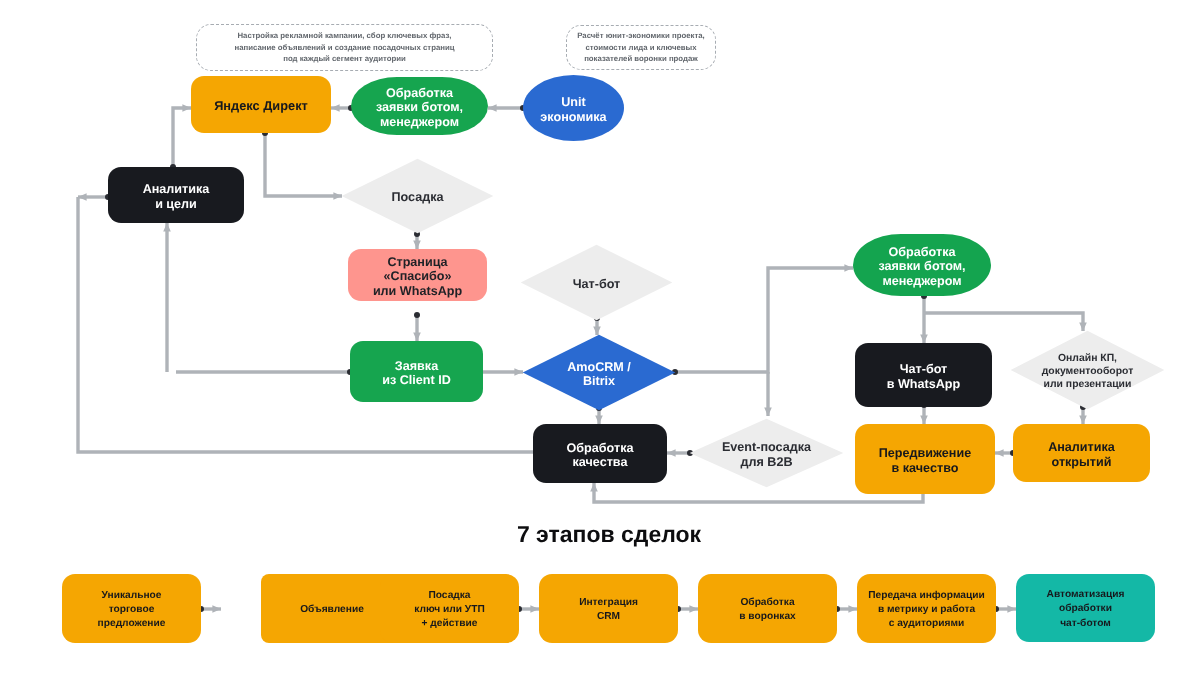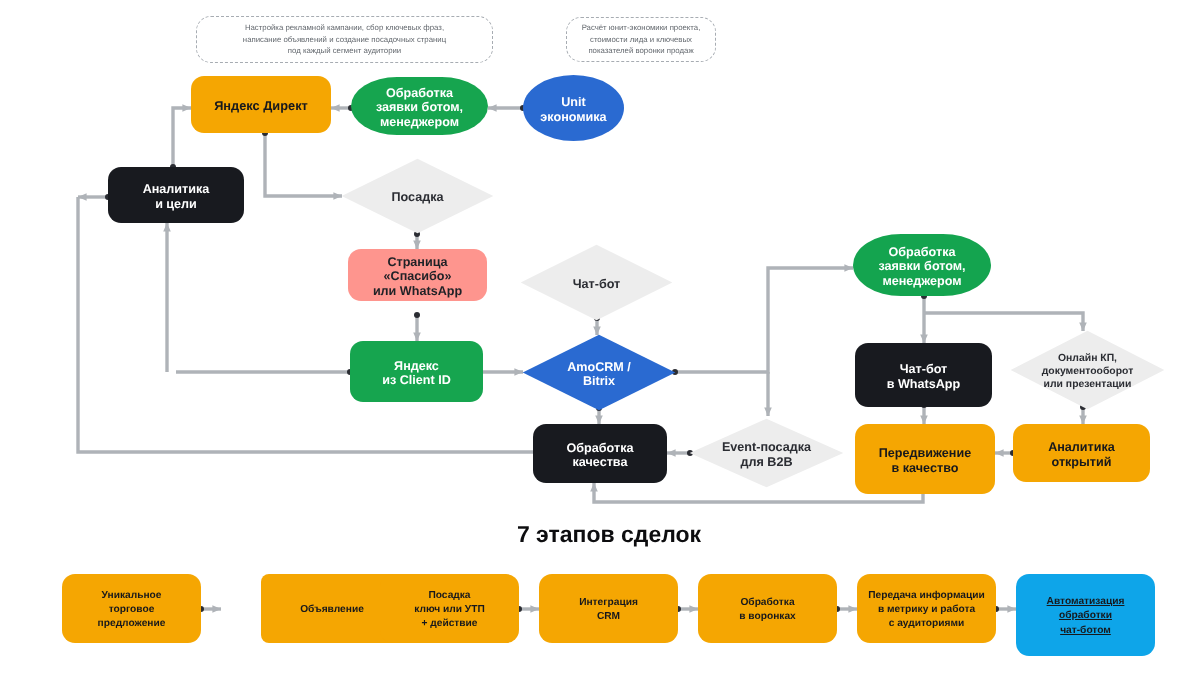--- a/index.html
+++ b/index.html
@@ -7,22 +7,22 @@
   body{width:1200px;height:675px;position:relative;overflow:hidden;
        font-family:"Liberation Sans",sans-serif;-webkit-font-smoothing:antialiased;text-rendering:geometricPrecision;}
   #stage{position:absolute;left:0;top:0;width:1200px;height:675px;background:#fff;}
   svg.wires{position:absolute;left:0;top:0;width:1200px;height:675px;z-index:2;}
   .node span{position:relative;top:1.5px;display:block;}
   .node{position:absolute;display:flex;align-items:center;justify-content:center;
         text-align:center;box-sizing:border-box;font-weight:700;line-height:1.13;
         white-space:pre-line;z-index:5;}
   .note{position:absolute;box-sizing:border-box;border:1.5px dashed #a7acb2;
         border-radius:15px;color:#62676d;line-height:1.5;
-        font-weight:400;text-align:center;white-space:pre-line;
-        display:flex;align-items:center;justify-content:center;z-index:6;background:#fff;}
+        font-weight:700;text-align:center;white-space:pre-line;
+        display:flex;align-items:center;justify-content:center;z-index:6;background:#fff;margin-top:8px;}
   .title7{position:absolute;font-weight:800;color:#0d0d0f;z-index:6;
           text-align:center;white-space:nowrap;}
   .dwrap{position:absolute;z-index:5;}
   .dwrap svg{position:absolute;left:0;top:0;}
   .dlabel{position:absolute;left:0;top:1.5px;width:100%;height:100%;display:flex;
           align-items:center;justify-content:center;text-align:center;
           white-space:pre-line;font-weight:700;line-height:1.13;}
 </style>
 </head>
 <body>
@@ -148,21 +148,21 @@
 </div>
 
 <div class="dwrap" style="left:520px;top:244px;width:153px;height:77px;">
   <svg width="153" height="77" viewBox="0 0 153 77">
     <path d="M76.5 0.7 L152.3 38.5 L76.5 76.3 L0.7 38.5 Z" fill="#EDEDED"></path>
   </svg>
   <div class="dlabel" style="color:#2B2D33;font-size:12.6px;">Чат-бот</div>
 </div>
 
 <div class="node" style="left:350px;top:341px;width:133px;height:61px;background:#16A54F;border-radius:13px;color:#fff;font-size:12.6px;">
-  <span>Яндекс
+  <span>Заявка
 из Client ID</span>
 </div>
 
 <div class="dwrap" style="left:522px;top:334px;width:154px;height:77px;">
   <svg width="154" height="77" viewBox="0 0 154 77">
     <path d="M77 0.7 L153.3 38.5 L77 76.3 L0.7 38.5 Z" fill="#2A6AD1"></path>
   </svg>
   <div class="dlabel" style="color:#fff;font-size:12.6px;">AmoCRM /
 Bitrix</div>
 </div>
@@ -238,18 +238,18 @@
 </div>
 <div class="node" style="left:698px;top:574px;width:139px;height:69px;background:#F5A602;border-radius:13px;color:#17181C;font-size:10.2px;line-height:1.4;">
   <span>Обработка
 в воронках</span>
 </div>
 <div class="node" style="left:857px;top:574px;width:139px;height:69px;background:#F5A602;border-radius:13px;color:#17181C;font-size:10.2px;line-height:1.4;">
   <span>Передача информации
 в метрику и работа
 с аудиториями</span>
 </div>
-<div class="node" style="left:1016px;top:574px;width:139px;height:82px;background:#0ea5e9;border-radius:13px;color:#17181C;font-size:10.2px;line-height:1.4;text-decoration:underline;">
+<div class="node" style="left:1016px;top:574px;width:139px;height:68px;background:#14b8a6;border-radius:13px;color:#17181C;font-size:10.2px;line-height:1.4;">
   <span>Автоматизация
 обработки
 чат-ботом</span>
 </div>
 </div>
 
 </body></html>

